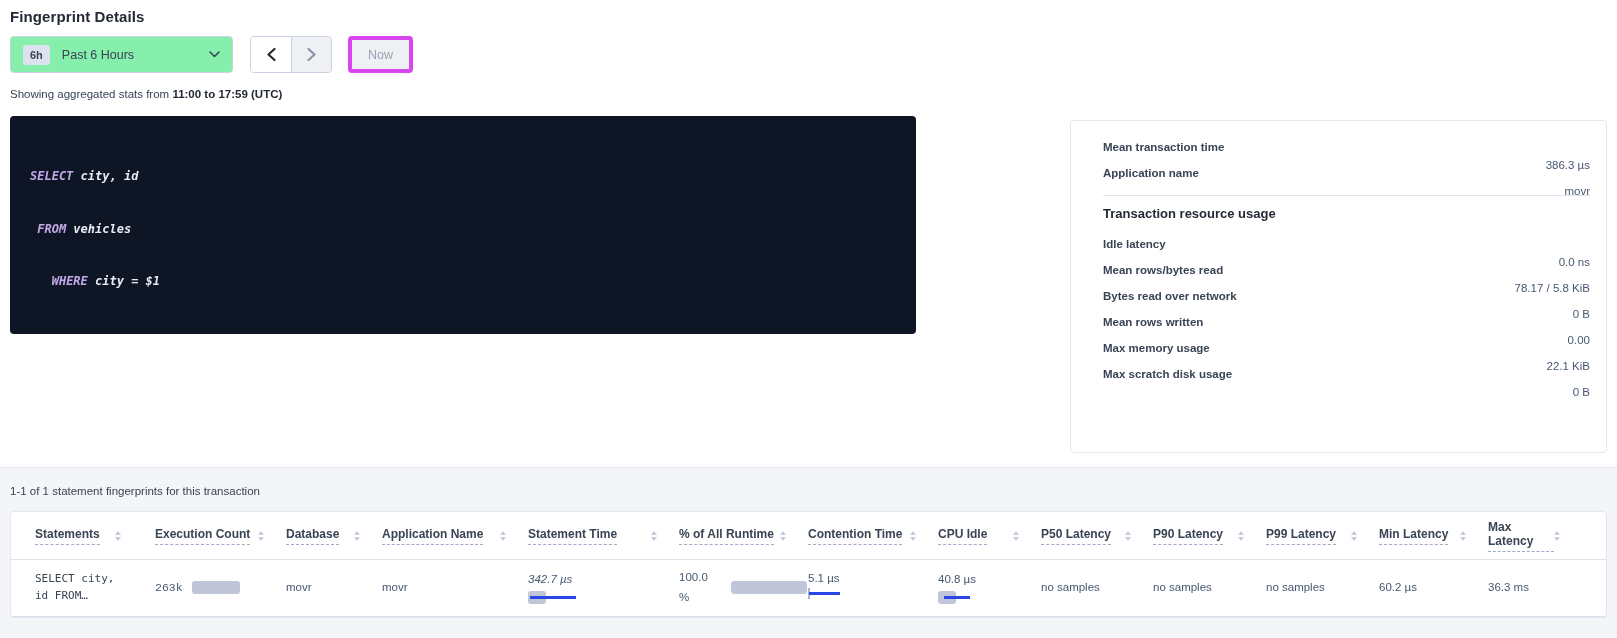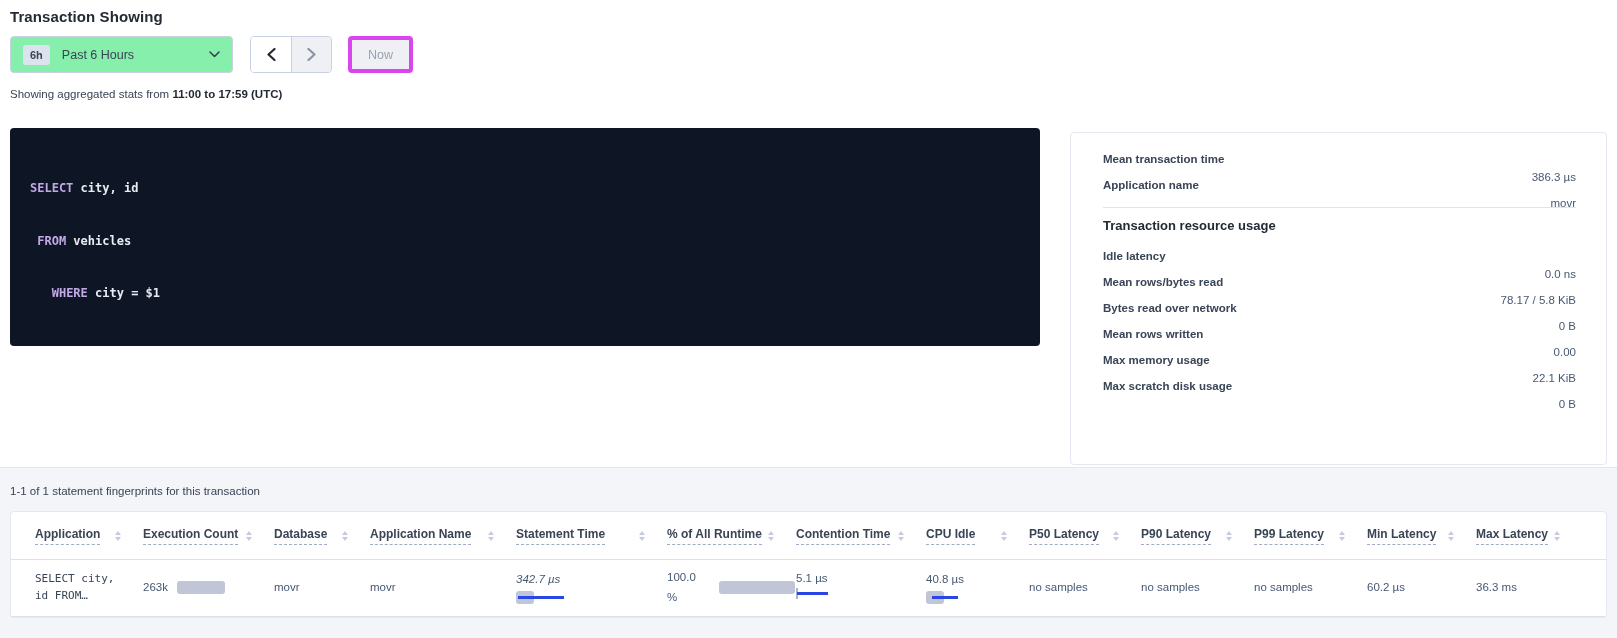--- a/index.html
+++ b/index.html
@@ -44,32 +44,32 @@
     color: #9aa2b3; font-size: 12.5px; font-family: inherit; cursor: default;
   }
 
   .stats-caption { margin: 15px 0 16px 10px; font-size: 11.5px; color: #394455; }
   .stats-caption b { font-weight: 700; color: #242a35; }
 
   
   .main-row { position: relative; height: 360px; margin-top: 15px; }
 
   .sql-box {
-    position: absolute; left: 10px; top: 12px; width: 1030px; height: 218px;
+    position: absolute; left: 10px; top: 0; width: 906px; height: 218px;
     background: var(--sql-bg, #0e1626); border-radius: 4px;
     padding: 17px 20px; white-space: pre;
     font-family: "DejaVu Sans Mono", "Liberation Mono", monospace;
-    font-size: 12px; font-weight: 700; line-height: 17.5px; color: #e9ebf4;
+    font-size: 12px; font-weight: 700; line-height: 17.5px; color: #e9ebf4; font-style: italic;
   }
   .sql-box .kw { color: var(--sql-keyword, #c3a8e8); }
 
   .summary-card {
-    position: absolute; left: 1070px; top: 16px; width: 537px; height: 333px;
+    position: absolute; left: 1070px; top: 4px; width: 537px; height: 333px;
     background: #fff; border: 1px solid #e2e7f0; border-radius: 4px;
-    padding: 13px 30px 0 32px;
+    padding: 13px 16px 0 32px;
   }
   .sum-row {
     height: 26px; display: flex; align-items: center; justify-content: space-between;
     font-size: 11.5px;
   }
   .sum-label { font-weight: 700; color: #394455; }
   .sum-value { color: #475872; margin-top: 36px; }
   .sum-divider { border: none; border-top: 1px solid #dfe4ee; margin: 9px 0 10px; }
   .sum-section-title { font-size: 13px; font-weight: 700; color: #242a35; margin: 4px 0 10px; }
 
@@ -92,30 +92,30 @@
     border-bottom: 1px dashed #9fabc4; padding-bottom: 3px; cursor: help;
   }
   .sort { display: inline-flex; flex-direction: column; gap: 2px; cursor: pointer; }
   .tri-up { width: 0; height: 0; border-left: 3.5px solid transparent; border-right: 3.5px solid transparent; border-bottom: 4px solid #c4cbde; }
   .tri-down { width: 0; height: 0; border-left: 3.5px solid transparent; border-right: 3.5px solid transparent; border-top: 4px solid #c4cbde; }
 
   .trow { display: flex; align-items: center; min-height: 57px; padding: 6px 24px 8px; border-bottom: 1px solid #dce2ec; }
   .td { font-size: 11.5px; color: #475872; }
 
   
-  .c1 { width: 108px; } .c2 { width: 131px; } .c3 { width: 96px; } .c4 { width: 146px; }
+  .c1 { width: 108px; } .c2 { width: 131px; margin-left: 12px; } .c3 { width: 96px; } .c4 { width: 146px; }
   .c5 { width: 151px; } .c6 { width: 129px; } .c7 { width: 130px; } .c8 { width: 103px; }
   .c9 { width: 112px; } .c10 { width: 113px; } .c11 { width: 113px; } .c12 { width: 109px; }
   .c13 { flex: 1; }
 
   .mono-stmt {
     font-family: "DejaVu Sans Mono", "Liberation Mono", monospace;
     font-size: 11px; line-height: 17px; color: #394455; width: 92px; display: inline-block;
   }
-  .cell-flex { display: flex; align-items: center; gap: 9px; }
+  .cell-flex { display: flex; align-items: center; gap: 9px; font-family: Liberation Mono, monospace; }
   .bar-gray { display: inline-block; height: 13px; border-radius: 3px; background: var(--bar-gray, #c0c6d7); }
   .exec-bar { width: 48px; }
   .pct-bar { width: 76px; }
 
   .wrap-val { line-height: 20px; }
   .wv-46 { width: 46px; font-style: italic; } .wv-42 { width: 42px; } .wv-40 { width: 40px; }
 
   .viz { position: relative; height: 14px; margin-top: 2px; }
   .viz .blk { position: absolute; left: 0; top: 0; width: 18px; height: 13px; border-radius: 3px; background: var(--bar-gray, #c0c6d7); }
   .viz .line { position: absolute; top: 5px; height: 3px; background: var(--accent-blue, #2a46e4); }
@@ -123,21 +123,21 @@
   .viz-cpu .line { left: 6px; width: 26px; }
   .viz-cont { margin-top: 4px; }
   .viz-cont .tick { position: absolute; left: 0; top: 0; width: 1.5px; height: 11px; background: #aab4cf; }
   .viz-cont .line { top: 4px; left: 1px; width: 31px; }
 
   .td-pct { display: flex; align-items: center; gap: 10px; }
 </style>
 </head>
 <body>
 
-<h1 class="page-title">Transaction Showing</h1>
+<h1 class="page-title">Fingerprint Details</h1>
 
 <div class="toolbar">
   <div class="time-dropdown">
     <span class="time-badge">6h</span>
     <span class="time-label">Past 6 Hours</span>
     <svg class="chev-down" viewBox="0 0 11 7">
         <polyline points="1,1 5.5,5.5 10,1" fill="none" stroke="#394455" stroke-width="1.6" stroke-linecap="round" stroke-linejoin="round"></polyline>
       </svg>
   </div>
   <div class="nav-group">
@@ -202,21 +202,21 @@
     </div>
   </div>
 </div>
 
 <div class="bottom-section">
   <p class="table-caption">1-1 of 1 statement fingerprints for this transaction</p>
 
   <div class="table-card">
     <div class="thead">
       <div class="th c1">
-          <span class="th-label">Application</span>
+          <span class="th-label">Statements</span>
           <span class="sort">
             <i class="tri-up"></i>
             <i class="tri-down"></i>
           </span>
         </div>
       <div class="th c2">
           <span class="th-label">Execution Count</span>
           <span class="sort">
             <i class="tri-up"></i>
             <i class="tri-down"></i>

